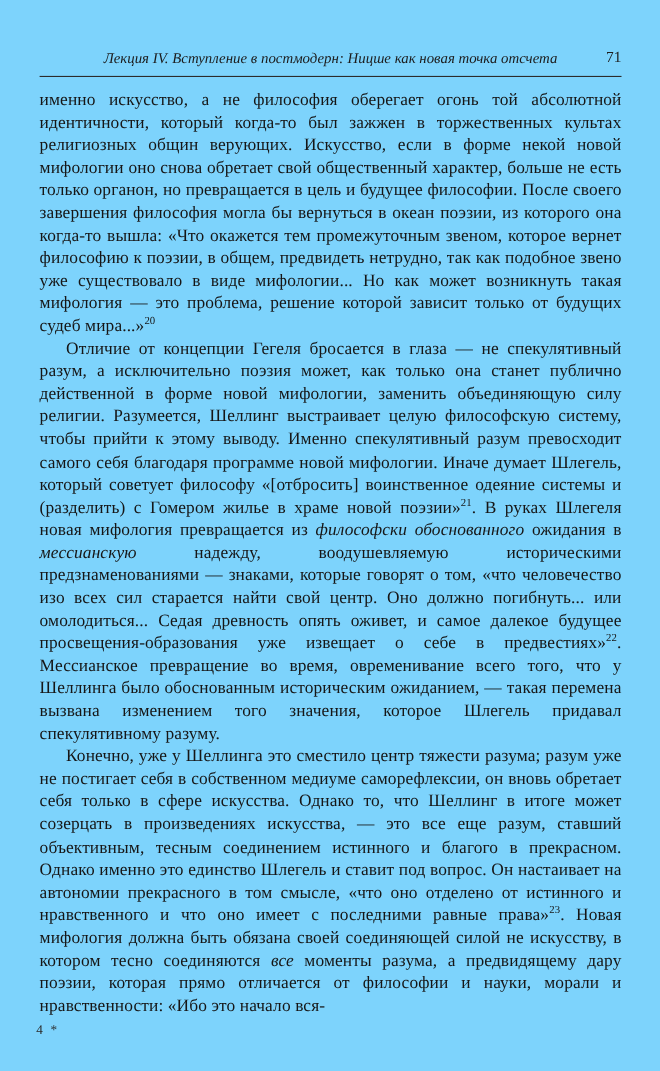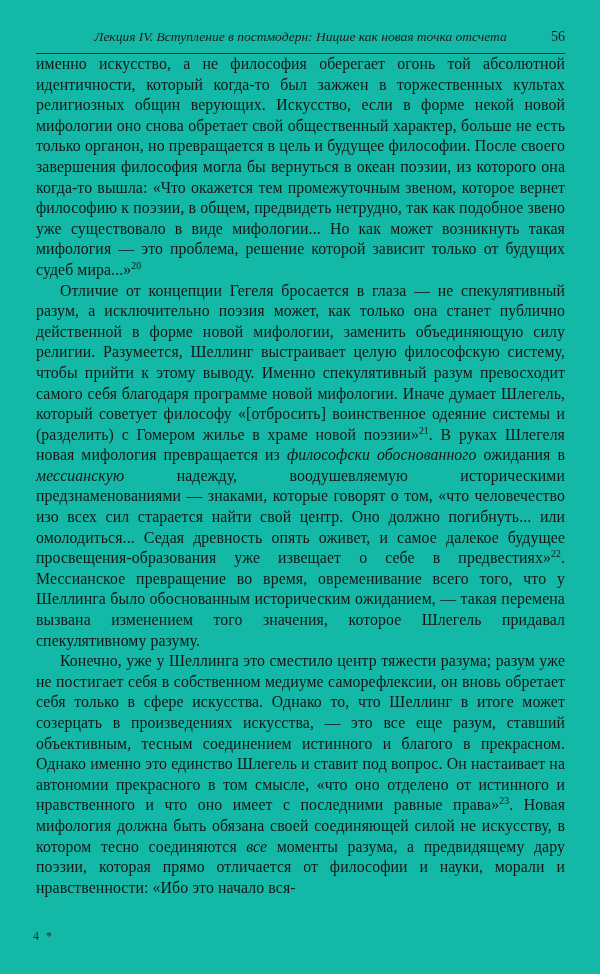--- a/index.html
+++ b/index.html
@@ -6,24 +6,24 @@
     margin: 0;
     padding: 0;
     background: #e9e7e2;
     font-family: "Liberation Serif", "DejaVu Serif", serif;
   }
   .page {
     position: relative;
     width: 600px;
     height: 974px;
     margin: 0 auto;
-    background: #14b8a6;
+    background: #7dd3fc;
     color: #161616;
     box-sizing: border-box;
-    padding: 28px 35px 0 36px;
+    padding: 44px 35px 0 36px;
     overflow: hidden;
   }
   .header {
     position: relative;
     height: 18px;
     font-size: 13.5px;
     line-height: 18px;
   }
   .header-title {
     display: block;
@@ -40,20 +40,21 @@
     font-style: normal;
     font-size: 14px;
     color: #1c1c1c;
   }
   .header-rule {
     border: none;
     border-top: 1.6px solid #2b2b2b;
     margin: 7px 0 0 0;
   }
   .body-text {
+    margin-top: 11px;
     font-size: 15.8px;
     line-height: 20.6px;
     text-align: justify;
     letter-spacing: 0.1px;
   }
   .para {
     margin: 0;
     padding: 0;
   }
   .para.indent {
@@ -74,21 +75,21 @@
     color: #2a2a2a;
     letter-spacing: 2px;
   }
 </style>
 </head>
 <body>
 
 <div class="page">
   <div class="header">
     <span class="header-title">Лекция IV. Вступление в постмодерн: Ницше как новая точка отсчета</span>
-    <span class="page-number">56</span>
+    <span class="page-number">71</span>
   </div>
   <hr class="header-rule">
   <div class="body-text">
       <p class="para"><span>именно искусство, а не философия оберегает огонь той абсолютной идентичности, который когда-то был зажжен в торжественных культах религиозных общин верующих. Искусство, если в форме некой новой мифологии оно снова обретает свой общественный характер, больше не есть только органон, но превращается в цель и будущее философии. После своего завершения философия могла бы вернуться в океан поэзии, из которого она когда-то вышла: «Что окажется тем промежуточным звеном, которое вернет философию к поэзии, в общем, предвидеть нетрудно, так как подобное звено уже существовало в виде мифологии... Но как может возникнуть такая мифология — это проблема, решение которой зависит только от будущих судеб мира...»</span><sup>20</sup></p>
       <p class="para indent"><span>Отличие от концепции Гегеля бросается в глаза — не спекулятивный разум, а исключительно поэзия может, как только она станет публично действенной в форме новой мифологии, заменить объединяющую силу религии. Разумеется, Шеллинг выстраивает целую философскую систему, чтобы прийти к этому выводу. Именно спекулятивный разум превосходит самого себя благодаря программе новой мифологии. Иначе думает Шлегель, который советует философу «[отбросить] воинственное одеяние системы и (разделить) с Гомером жилье в храме новой поэзии»</span><sup>21</sup><span>. В руках Шлегеля новая мифология превращается из </span><em>философски обоснованного</em><span> ожидания в </span><em>мессианскую</em><span> надежду, воодушевляемую историческими предзнаменованиями — знаками, которые говорят о том, «что человечество изо всех сил старается найти свой центр. Оно должно погибнуть... или омолодиться... Седая древность опять оживет, и самое далекое будущее просвещения-образования уже извещает о себе в предвестиях»</span><sup>22</sup><span>. Мессианское превращение во время, овременивание всего того, что у Шеллинга было обоснованным историческим ожиданием, — такая перемена вызвана изменением того значения, которое Шлегель придавал спекулятивному разуму.</span></p>
       <p class="para indent"><span>Конечно, уже у Шеллинга это сместило центр тяжести разума; разум уже не постигает себя в собственном медиуме саморефлексии, он вновь обретает себя только в сфере искусства. Однако то, что Шеллинг в итоге может созерцать в произведениях искусства, — это все еще разум, ставший объективным, тесным соединением истинного и благого в прекрасном. Однако именно это единство Шлегель и ставит под вопрос. Он настаивает на автономии прекрасного в том смысле, «что оно отделено от истинного и нравственного и что оно имеет с последними равные права»</span><sup>23</sup><span>. Новая мифология должна быть обязана своей соединяющей силой не искусству, в котором тесно соединяются </span><em>все</em><span> моменты разума, а предвидящему дару поэзии, которая прямо отличается от философии и науки, морали и нравственности: «Ибо это начало вся-</span></p>
     </div>
   <div class="signature-mark">4 *</div>
 </div>
 

